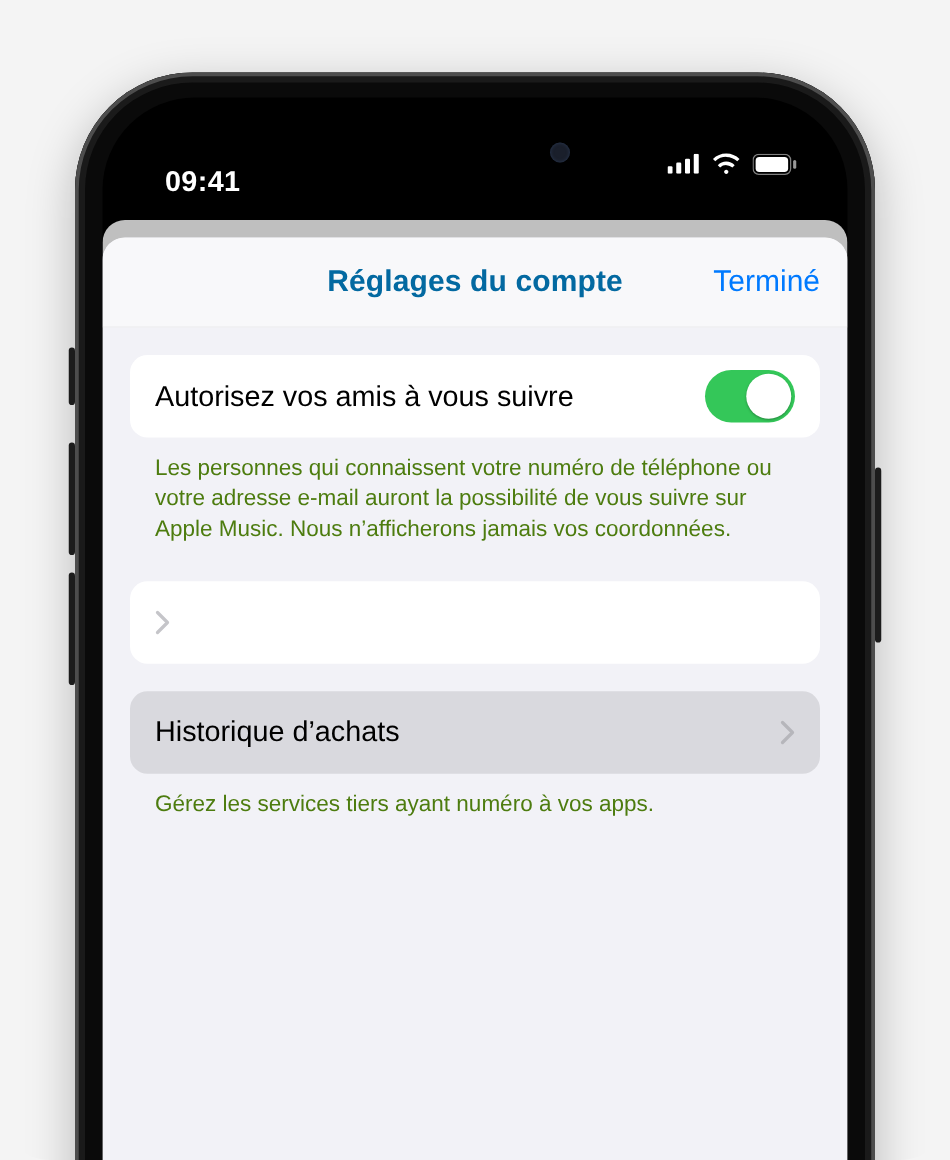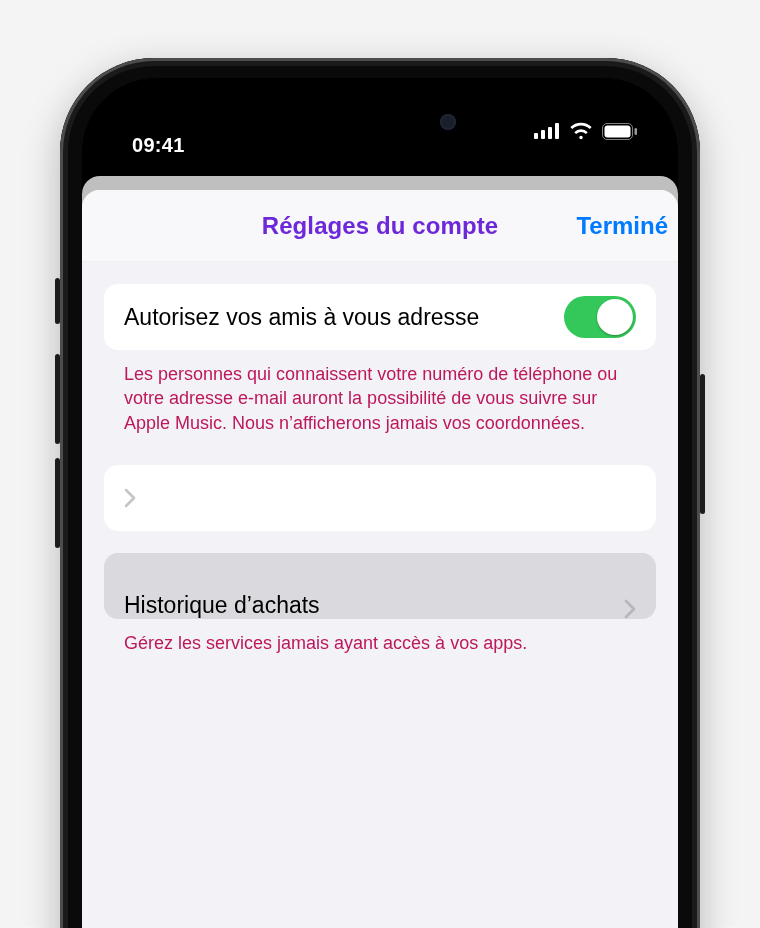--- a/index.html
+++ b/index.html
@@ -47,21 +47,21 @@
   }
   .camera { width:16px; height:16px; border-radius:50%; background:#1a1f2b; box-shadow:inset 0 0 3px #2b3a54; }
 
   
   .statusbar {
     position:absolute; top:0; left:0; right:0; height:78px;
     display:flex; align-items:center; justify-content:space-between;
     padding:28px 40px 0 50px;
     color:#fff; z-index:40;
   }
-  .sb-time { font-size:20px; font-weight:600; letter-spacing:0.3px;margin-top:28px; }
+  .sb-time { font-size:23px; font-weight:600; letter-spacing:0.3px;margin-top:28px; }
   .sb-right-icons { display:flex; align-items:center; gap:9px; }
   .sb-right-icons svg { display:block; }
 
   
   .backsheet {
     position:absolute; left:0; right:0; top:98px; bottom:0;
     background:#bfbfbf;
     border-radius:18px 18px 0 0;
   }
   .modal {
@@ -71,22 +71,22 @@
     overflow:hidden;
     display:flex; flex-direction:column;
   }
   .modal-header {
     height:72px; flex:0 0 auto;
     background:#f8f8fa;
     border-bottom:1px solid rgba(0,0,0,0.04);
     display:flex; align-items:center; justify-content:center;
     position:relative;
   }
-  .modal-title { font-size:24px; font-weight:600; color:#6d28d9; letter-spacing:0.1px; }
-  .modal-done { position:absolute; right:10px; top:50%; transform:translateY(-50%); color:#007aff; font-size:24px; font-weight:700; cursor:pointer; }
+  .modal-title { font-size:24px; font-weight:600; color:#0369a1; letter-spacing:0.1px; }
+  .modal-done { position:absolute; right:22px; top:50%; transform:translateY(-50%); color:#007aff; font-size:24px; font-weight:400; cursor:pointer; }
   .modal-body { flex:1; overflow:auto; padding:22px 22px 0 22px; }
 
   .cell {
     background:#fff; border-radius:14px;
     display:flex; align-items:center;
     padding:0 20px; height:66px;
     font-size:23px; color:#000;
   }
   .cell-label { flex:1; }
   .chevron svg { display:block; }
@@ -95,28 +95,28 @@
     width:72px; height:42px; border-radius:22px; background:#34c759;
     position:relative; flex:0 0 auto;
   }
   .toggle .knob {
     position:absolute; top:3px; right:3px; width:36px; height:36px;
     background:#fff; border-radius:50%;
     box-shadow:0 1px 2px rgba(0,0,0,0.3);
   }
 
   .footnote {
-    color:#be185d; font-size:18px; line-height:1.35;
+    color:#4d7c0f; font-size:18px; line-height:1.35;
     padding:12px 20px 0 20px;
   }
   .section-header {
     color:#87878c; font-size:17px; letter-spacing:0.6px;
     padding:30px 20px 10px 20px;
   }
-  .cell.pressed { background:#d9d9de;align-items:flex-end; }
+  .cell.pressed { background:#d9d9de; }
 </style>
 </head>
 <body>
 
 <div class="phone">
   <div class="side-btn sb-left-1"></div>
   <div class="side-btn sb-left-2"></div>
   <div class="side-btn sb-left-3"></div>
   <div class="side-btn sb-right"></div>
 
@@ -158,21 +158,21 @@
 
     <div class="modal">
       <div class="modal-header">
         <div class="modal-title">Réglages du compte</div>
         <div class="modal-done">Terminé</div>
       </div>
 
       <div class="modal-body">
 
         <div class="cell">
-          <div class="cell-label">Autorisez vos amis à vous adresse</div>
+          <div class="cell-label">Autorisez vos amis à vous suivre</div>
           <div class="toggle">
             <div class="knob"></div>
           </div>
         </div>
         <div class="footnote">Les personnes qui connaissent votre numéro de téléphone ou votre adresse e-mail auront la possibilité de vous suivre sur Apple Music. Nous n’afficherons jamais vos coordonnées.</div>
 
         <div style="height:30px"></div>
 
         <div class="cell">
           <span class="chevron">
@@ -187,20 +187,20 @@
         <div class="cell pressed">
           <div class="cell-label">Historique d’achats</div>
           <span class="chevron">
             <svg width="12" height="20" viewBox="0 0 12 20">
                 <path d="M2 2l8 8-8 8" stroke="#b6b6bb" stroke-width="2.6" fill="none" stroke-linecap="round" stroke-linejoin="round"></path>
               </svg>
           </span>
         </div>
 
 
-        <div class="footnote">Gérez les services jamais ayant accès à vos apps.</div>
+        <div class="footnote">Gérez les services tiers ayant numéro à vos apps.</div>
 
 
       </div>
     </div>
 
   </div>
 </div>
 
 </body></html>

